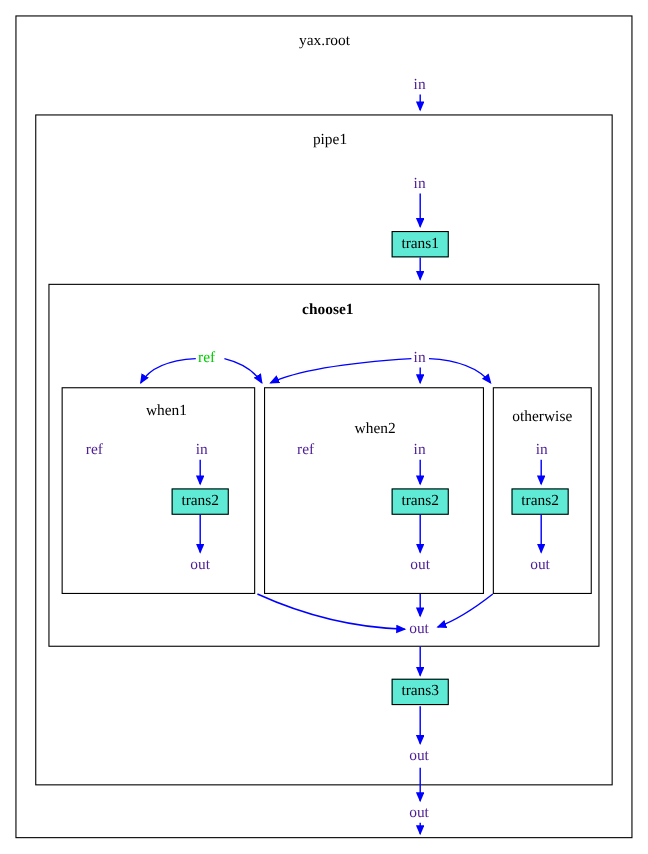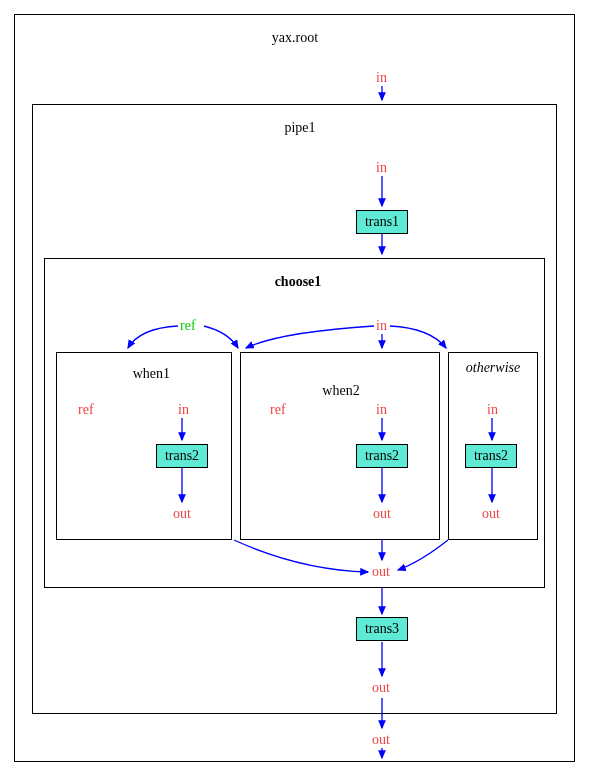--- a/index.html
+++ b/index.html
@@ -20,21 +20,21 @@
     border: 1px solid #000;
     box-sizing: border-box;
   }
   .label {
     position: absolute;
     text-align: center;
     white-space: nowrap;
   }
   .port {
     position: absolute;
-    color: #ef4444;
+    color: #4c1d95;
     font-size: 14px;
     text-align: center;
     white-space: nowrap;
   }
   .ref-green {
     position: absolute;
     color: #00cc00;
     font-size: 14px;
     white-space: nowrap;
   }
@@ -95,21 +95,21 @@
   <div class="box" style="left:240px; top:352px; width:200px; height:188px;"></div>
   <div class="label" style="left:316px; top:383px; width:50px;">when2</div>
   <div class="port" style="left:270px; top:402px;">ref</div>
   <div class="port" style="left:376px; top:402px;">in</div>
   <div class="node" style="left:356px; top:444px; width:52px; height:24px;">
     <span>trans2</span>
   </div>
   <div class="port" style="left:373px; top:506px;">out</div>
 
   <div class="box" style="left:448px; top:352px; width:90px; height:188px;"></div>
-  <div class="label" style="left:460px; top:360px; width:66px;font-style:italic;">otherwise</div>
+  <div class="label" style="left:460px; top:372px; width:66px;">otherwise</div>
   <div class="port" style="left:487px; top:402px;">in</div>
   <div class="node" style="left:465px; top:444px; width:52px; height:24px;">
     <span>trans2</span>
   </div>
   <div class="port" style="left:482px; top:506px;">out</div>
 
   <div class="node" style="left:356px; top:617px; width:52px; height:24px;">
     <span>trans3</span>
   </div>
 

